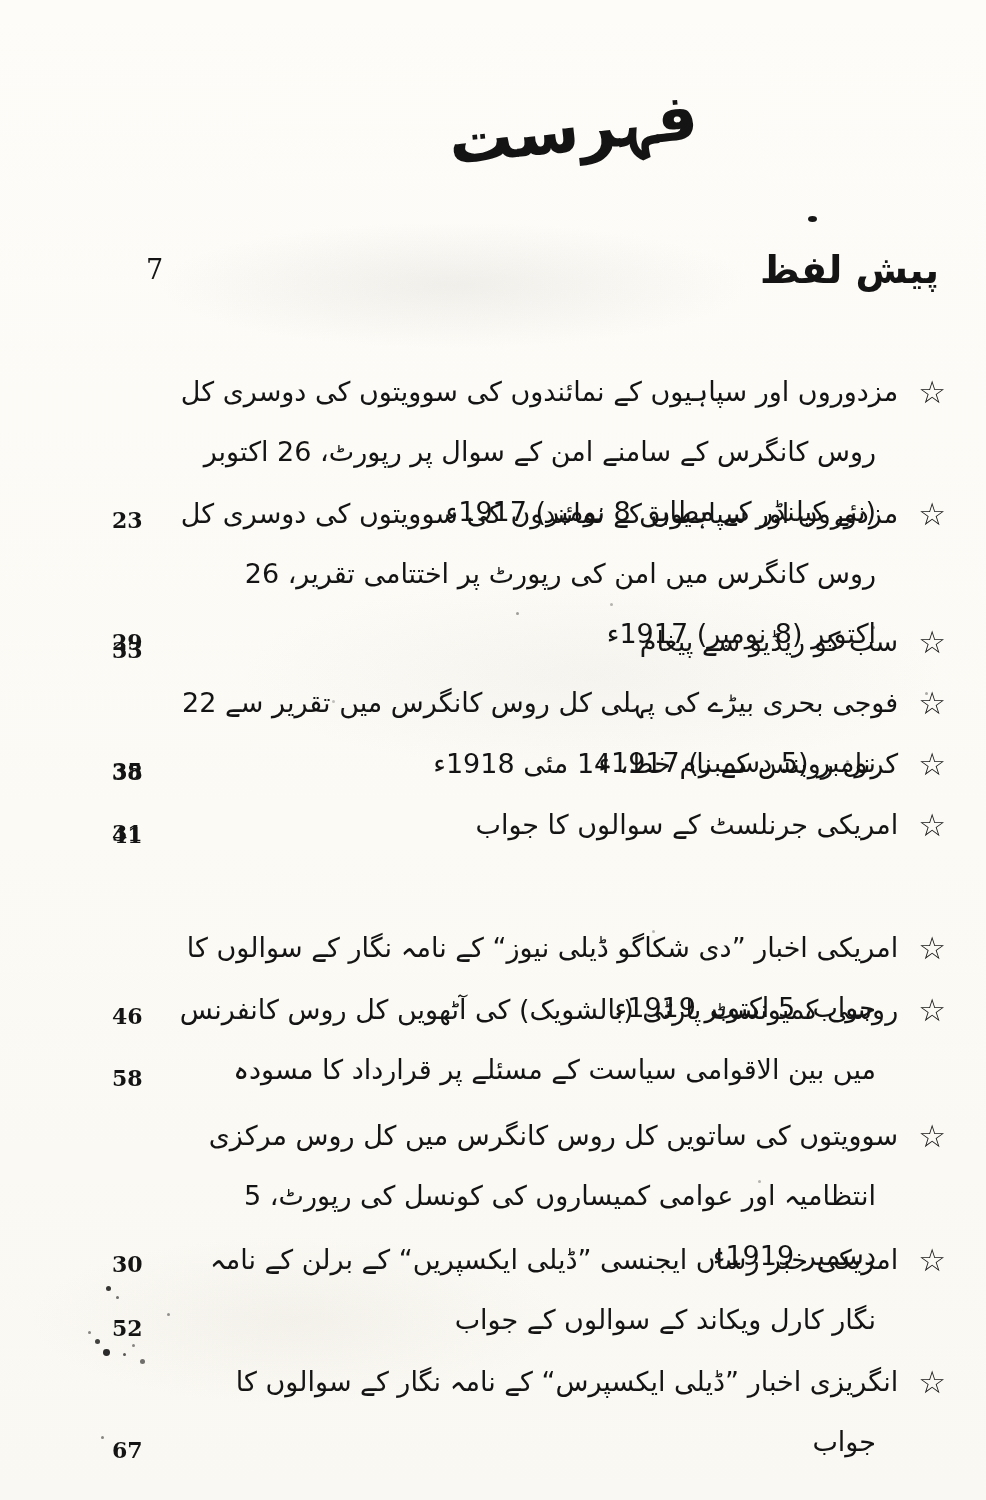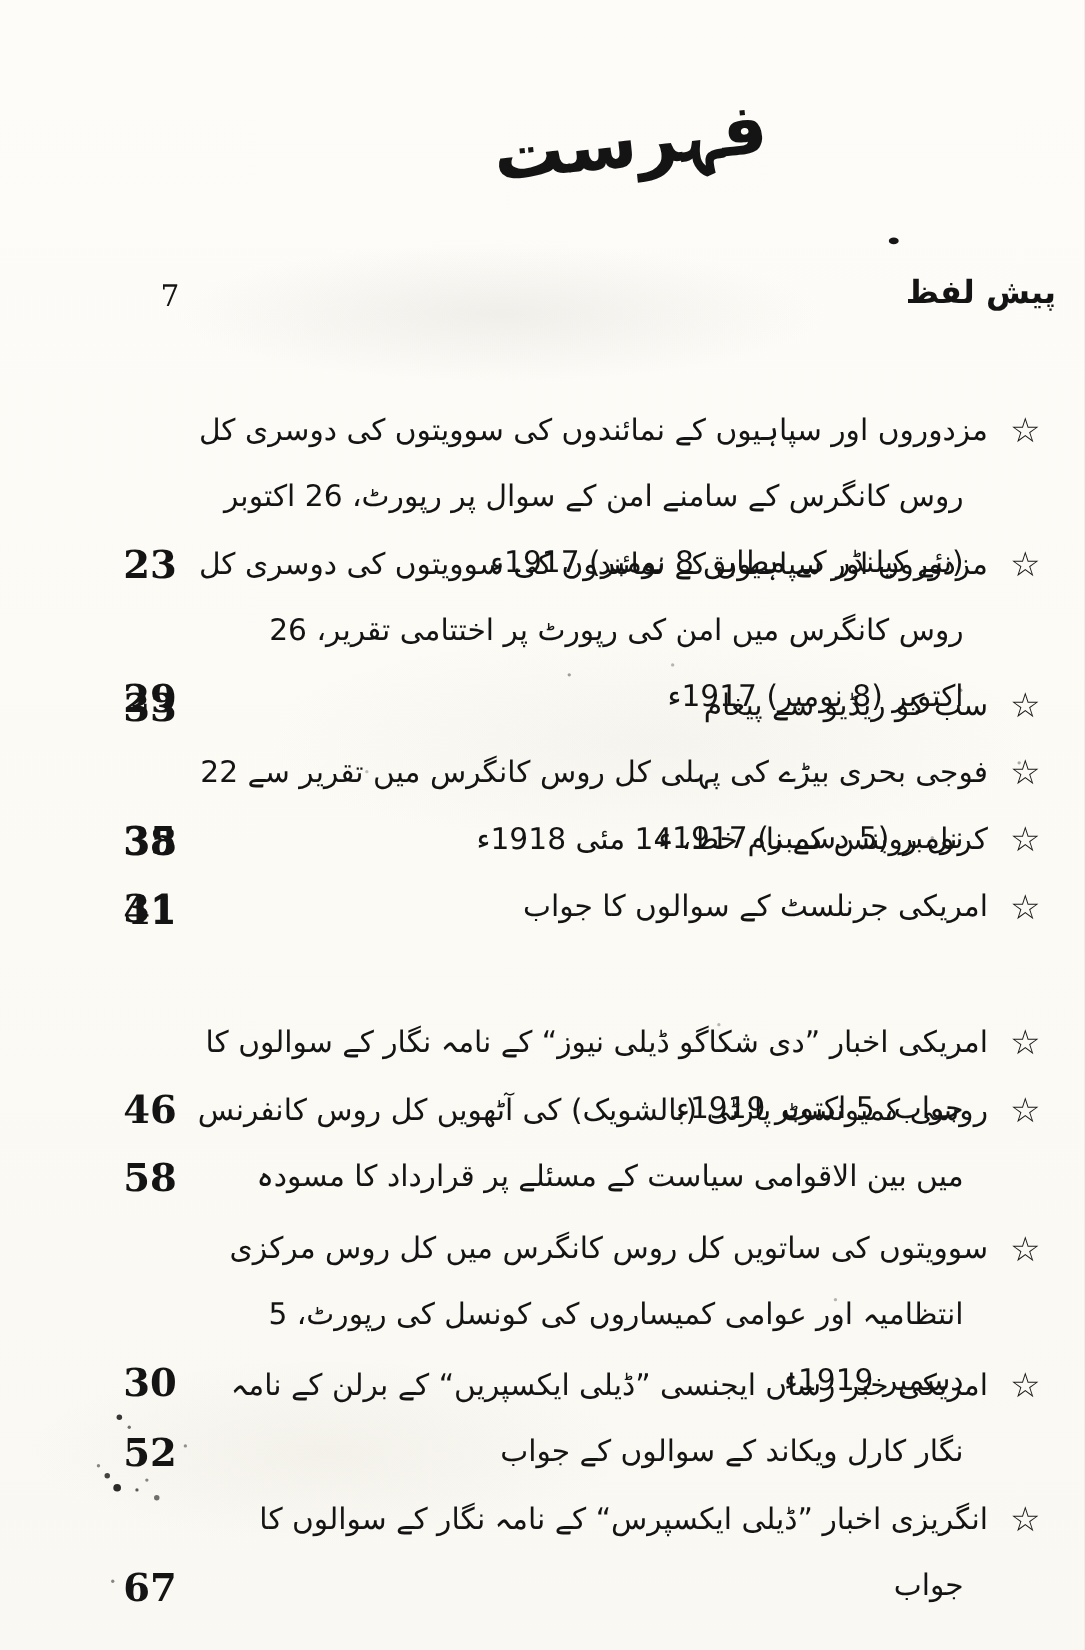--- a/index.html
+++ b/index.html
@@ -40,23 +40,23 @@
     left: 808px;
     width: 9px;
     height: 6px;
     border-radius: 50%;
     background: #161616;
   }
 
   .preface-row { position: absolute; top: 248px; left: 0; right: 0; height: 46px; }
   .preface-label {
     position: absolute;
-    right: 26px;
+    right: 47px;
     top: 0;
-    font-size: 29px;
+    font-size: 38px;
     font-weight: bold;
     direction: rtl;
     white-space: nowrap;
     text-align: center;
   }
   .preface-page {
     position: absolute;
     left: 146px;
     top: 6px;
     font-family: "DejaVu Serif", serif;
@@ -82,21 +82,21 @@
   .star {
     font-size: 31px;
     margin-left: 20px;
     vertical-align: -2px;
   }
   .pnum {
     position: absolute;
     left: 112px;
     bottom: 11px;
     font-family: "DejaVu Serif", serif;
-    font-size: 35px;
+    font-size: 22px;
     font-weight: bold;
     line-height: 1;
   }
 
   .speckles {
     position: absolute;
     top: 0; left: 0;
     width: 3px; height: 3px;
     border-radius: 50%;
     background: transparent;

